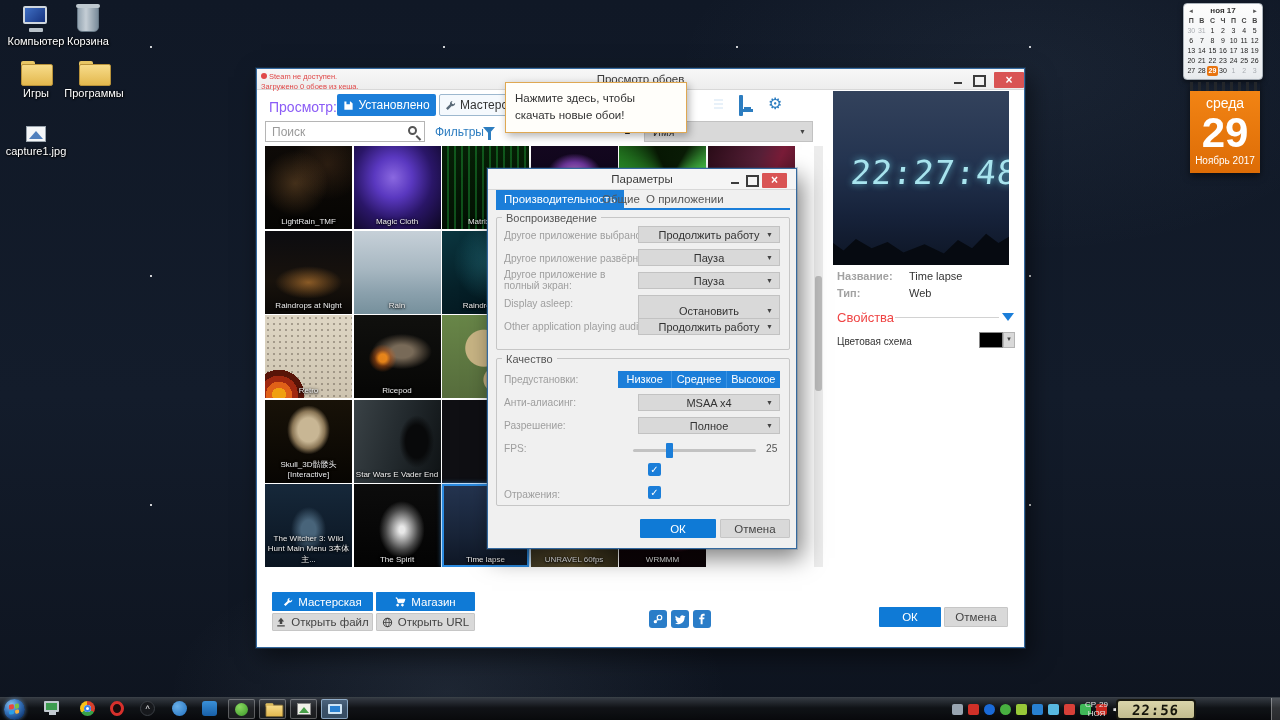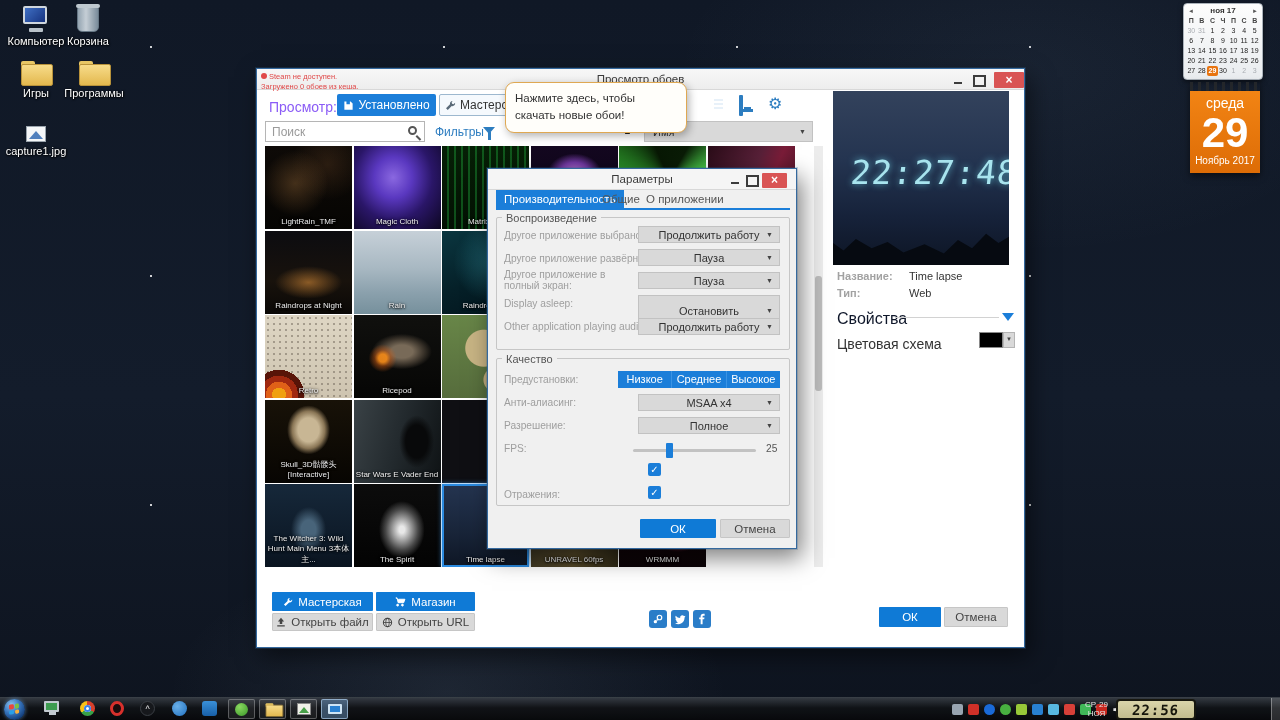--- a/index.html
+++ b/index.html
@@ -98,33 +98,33 @@
       radial-gradient(1px 1px at 140px 40px, rgba(255,255,255,.7) 50%, transparent 51%),
       linear-gradient(180deg,#33425c 0%, #243450 40%, #16223a 72%, #0d1524 100%);
     background-size:73px 67px, 97px 83px, 131px 77px, auto; }
   .pclock { position:absolute; left:18px; top:62px; font-family:"DejaVu Sans Mono",monospace; font-size:33px;
             color:#a8e4ee; letter-spacing:1px; transform:skewX(-6deg); white-space:nowrap;
             text-shadow:0 0 7px rgba(110,220,240,.75); }
   .treeline { position:absolute; left:0; right:0; bottom:0; height:30%; background:#060a11;
     clip-path:polygon(0 58%,6% 72%,13% 50%,22% 68%,31% 56%,40% 76%,52% 60%,63% 78%,71% 52%,79% 68%,87% 40%,94% 58%,100% 46%,100% 100%,0 100%); }
   .rp-label { position:absolute; font-size:11px; color:#a2a2a2;font-weight:bold; }
   .rp-value { position:absolute; font-size:11px; color:#333; }
-  .rp-sec { position:absolute; font-size:16px; color:#0f172a; }
+  .rp-sec { position:absolute; font-size:13px; color:#ef4444; }
   .rp-line { position:absolute; height:1px; background:#d2d2d2; }
   .blue-tri { position:absolute; width:0; height:0; border-left:6px solid transparent; border-right:6px solid transparent; border-top:8px solid #1b7ed9; cursor:pointer; }
   .swatch { position:absolute; background:#000; border:1px solid #8a8a8a; cursor:pointer; }
   .swatch-btn { position:absolute; background:#d9d9d9; border:1px solid #b5b5b5; cursor:pointer; }
   .swatch-btn::after { content:"▼"; position:absolute; left:2px; top:3px; font-size:6px; color:#444; }
   
   .btn-blue { background:#0f7ad6; color:#fff; font-size:11.5px; display:flex; align-items:center; justify-content:center; gap:5px; cursor:pointer; border-radius:1px; }
   .btn-gray { background:#d9d9d9; color:#444; font-size:11.5px; display:flex; align-items:center; justify-content:center; gap:5px; cursor:pointer; border-radius:1px; border:1px solid #c6c6c6; }
   .social { position:absolute; width:18px; height:18px; background:#2a7dc8; border-radius:3px; cursor:pointer; display:flex; align-items:center; justify-content:center; }
   
   .tooltip { position:absolute; left:505px; top:82px; width:182px; background:#fffefa; border:1px solid #dfa852;
-             border-radius:9px; box-shadow:2px 3px 8px rgba(0,0,0,.3); padding:7px 9px; font-size:11.5px; color:#333; line-height:1.5; z-index:45; }
+             border-radius:0; box-shadow:2px 3px 8px rgba(0,0,0,.3); padding:7px 9px; font-size:11.5px; color:#333; line-height:1.5; z-index:45; }
   
   .tabchip { position:absolute; font-size:11.5px; padding:3px 8px; cursor:pointer; }
   .tabchip.active { background:#1b7ed9; color:#fff; }
   .tabchip.idle { color:#555; }
   .tabline { position:absolute; height:2px; background:#1b7ed9; }
   .group { position:absolute; border:1px solid #c6c6c6; border-radius:2px; }
   .legend { position:absolute; font-size:11px; color:#555; background:#f0f0f0; padding:0 4px; }
   .dlabel { position:absolute; font-size:10.2px; color:#9e9e9e; }
   .seg { display:flex; position:absolute; }
   .seg span { flex:1; background:#1b7ed9; color:#fff; font-size:11px; text-align:center; line-height:17px; border-right:1px solid #3a93e4; cursor:pointer; }
@@ -378,21 +378,21 @@
       <span class="pclock">22:27:48</span>
       <span class="treeline"></span>
     </div>
     <span class="rp-label" style="left:580px;top:201px">Название:</span>
     <span class="rp-value" style="left:652px;top:201px">Time lapse</span>
     <span class="rp-label" style="left:580px;top:218px">Тип:</span>
     <span class="rp-value" style="left:652px;top:218px">Web</span>
     <span class="rp-sec" style="left:580px;top:241px">Свойства</span>
     <span class="rp-line" style="left:638px;top:248px;width:104px"></span>
     <span class="blue-tri" style="left:745px;top:244px"></span>
-    <span class="rp-value" style="left:580px;top:267px;font-size:14px">Цветовая схема</span>
+    <span class="rp-value" style="left:580px;top:267px;font-size:10px">Цветовая схема</span>
     <span class="swatch" style="left:722px;top:263px;width:24px;height:16px"></span>
     <span class="swatch-btn" style="left:746px;top:263px;width:12px;height:16px"></span>
 
     <div class="btn-blue" style="position:absolute;left:15px;top:523px;width:101px;height:19px">
       <svg width="10" height="10" viewBox="0 0 16 16">
           <path fill="#fff" d="M11 1.5a3.8 3.8 0 0 0-3.7 4.7L1.5 12l2.5 2.5 5.8-5.8A3.8 3.8 0 0 0 14.6 4l-2.2 2.2-2.1-.6-.6-2.1z"></path>
         </svg>
       <span>Мастерская</span>
     </div>
     <div class="btn-blue" style="position:absolute;left:119px;top:523px;width:99px;height:19px">

